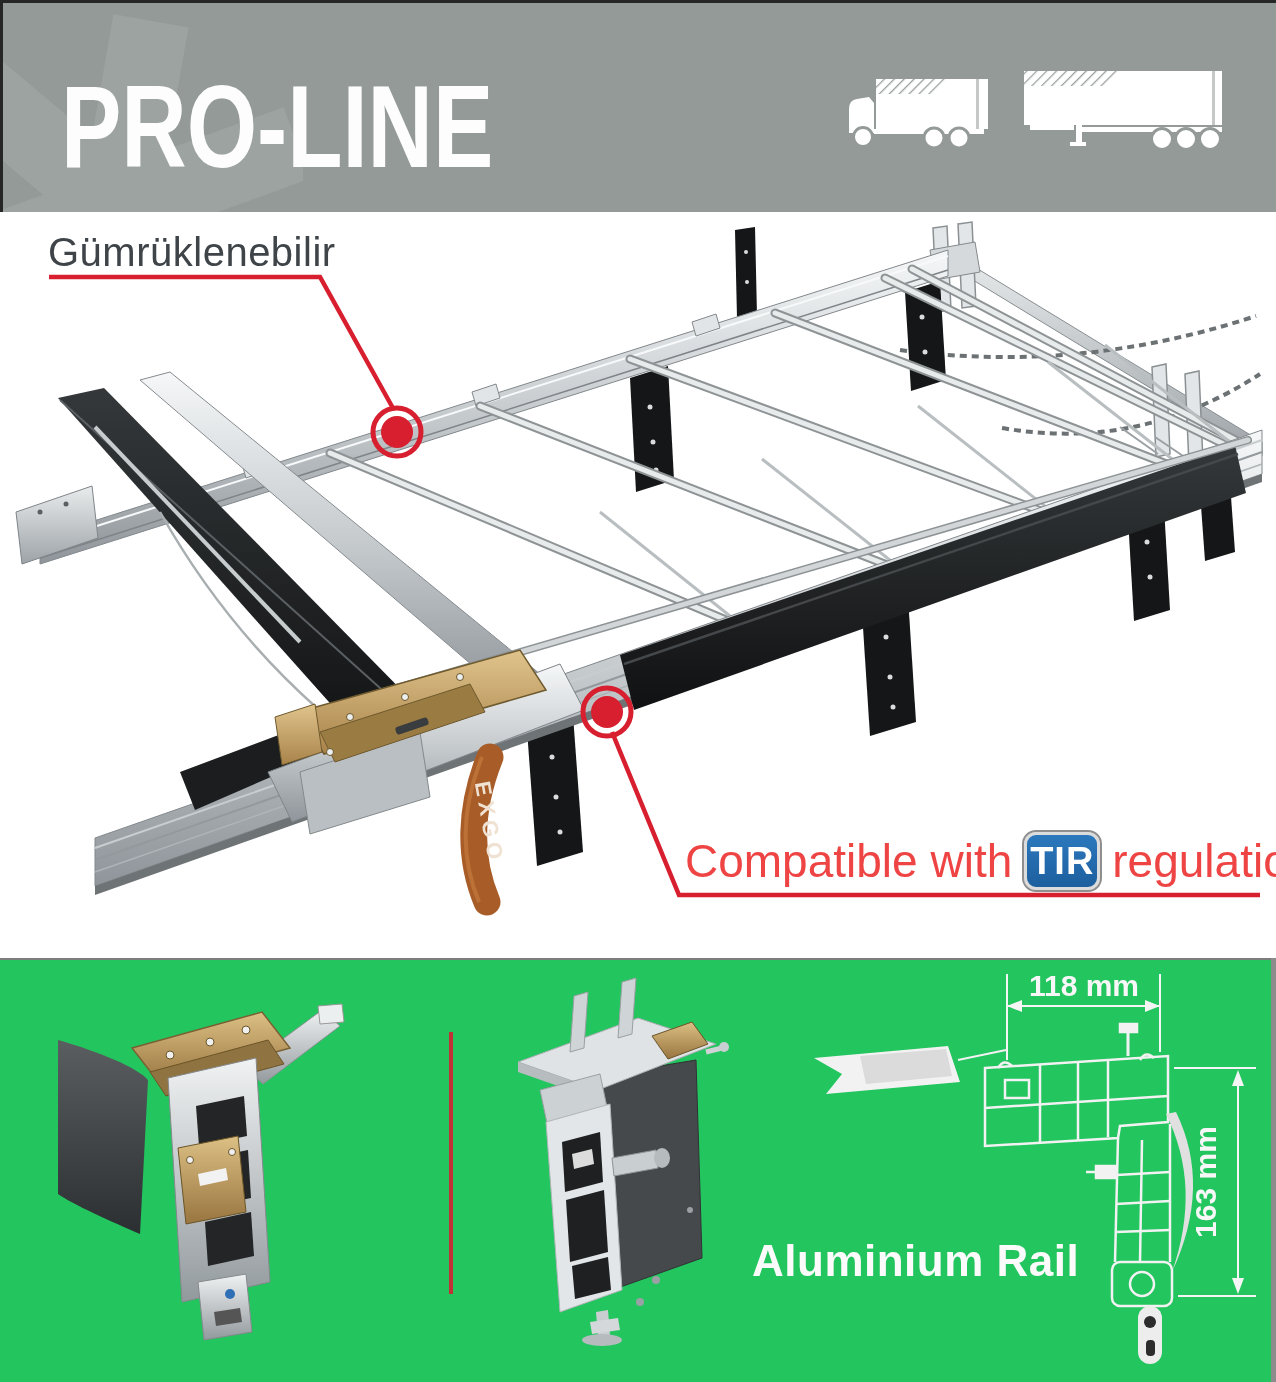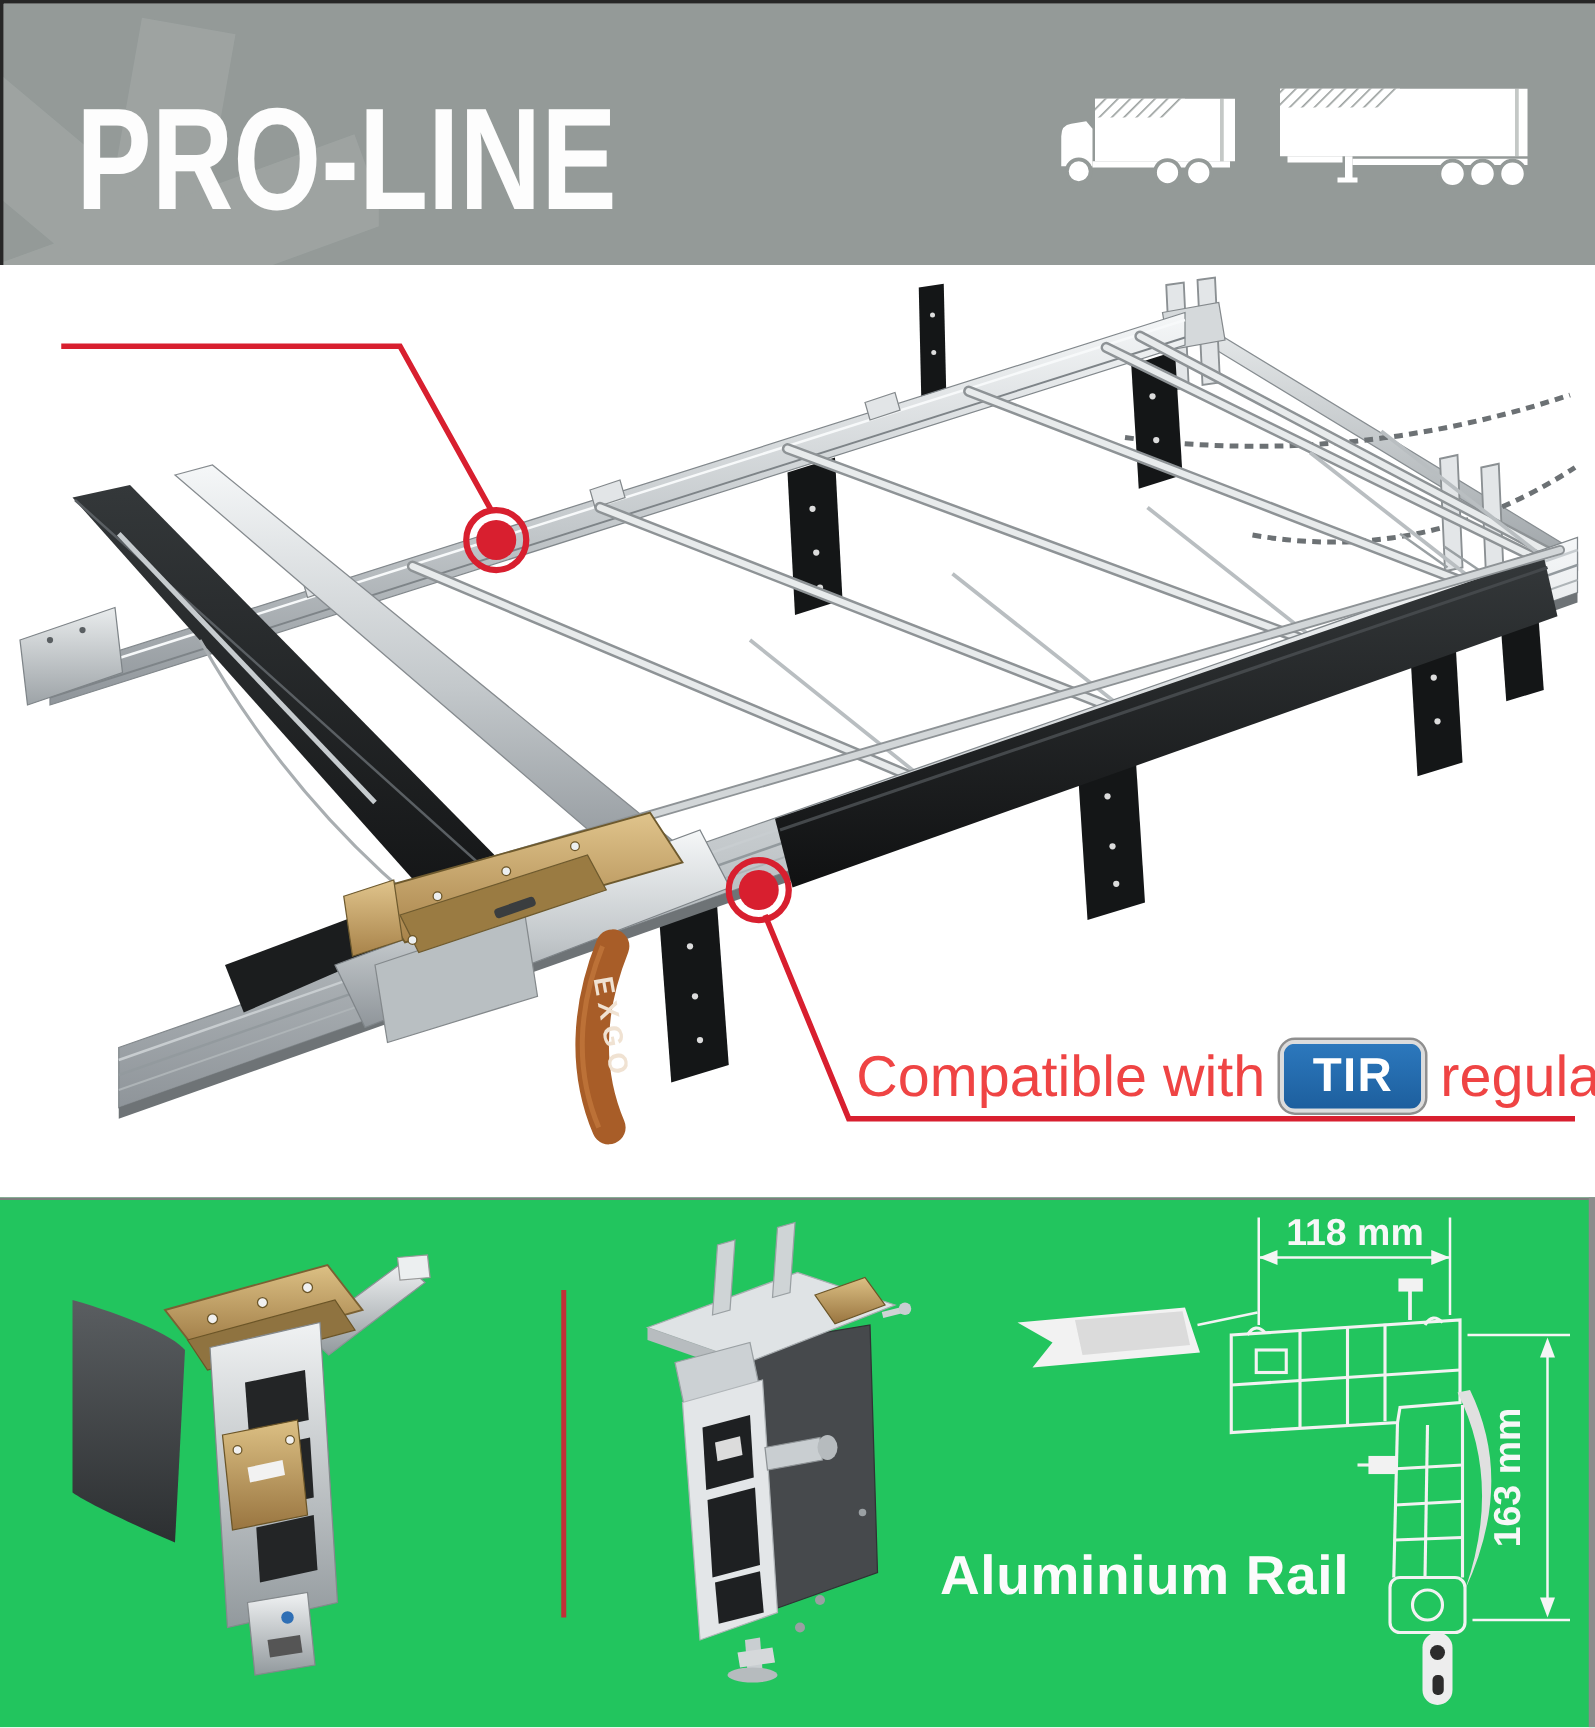--- a/index.html
+++ b/index.html
@@ -10,21 +10,21 @@
   .hdr{position:absolute;left:3px;top:3px;width:1273px;height:209px;background:#949a98;overflow:hidden;}
   .hdr-title{position:absolute;left:58px;top:66px;font-size:116px;line-height:1;font-weight:800;
              color:#fdfdfd;letter-spacing:0px;transform:scaleX(0.78);transform-origin:left top;white-space:nowrap;}
   .hdr-mark{position:absolute;left:-40px;top:-10px;}
   .hdr-trucks{position:absolute;right:40px;top:62px;display:flex;gap:26px;align-items:flex-end;}
   
   .main{position:absolute;left:0;top:212px;width:1276px;height:746px;background:#ffffff;}
   .customs-label{position:absolute;left:48px;top:230px;font-size:40px;color:#3f4449;letter-spacing:.5px;}
   .tir-line{position:absolute;left:685px;top:832px;display:flex;align-items:center;gap:12px;}
   .tir-text{font-size:46px;color:#ef4444;white-space:nowrap;}
-  .tir-badge{width:116px;height:58px;display:flex;align-items:center;justify-content:center;
+  .tir-badge{width:76px;height:58px;display:flex;align-items:center;justify-content:center;
              background:linear-gradient(#2c78bd,#1d5f9e);border:3px solid #dcdcdc;outline:2px solid #8f8f8f;
              border-radius:12px;color:#ffffff;font-weight:800;font-size:38px;letter-spacing:1px;box-sizing:border-box;}
   
   .bottom{position:absolute;left:0;top:958px;width:1276px;height:424px;background:#22c55e;border-top:2px solid #7d7d7d;box-sizing:border-box;}
   .divider-red{position:absolute;left:449px;top:1032px;width:4px;height:262px;background:#c23038;}
   .right-strip{position:absolute;right:0;top:958px;width:5px;height:424px;background:#8c8c8c;}
   .rail-title{position:absolute;left:752px;top:1236px;font-size:44px;font-weight:700;color:#fbfbfb;letter-spacing:.5px;}
   .rail-weight{position:absolute;left:752px;top:1292px;font-size:43px;color:#f3f3f3;white-space:nowrap;}
   .rail-weight b{font-weight:800;margin-right:10px;}
   svg text{font-family:"Liberation Sans","DejaVu Sans",sans-serif;}
@@ -260,20 +260,21 @@
         <polyline points="49,65 320,65 394,198"></polyline>
         <polyline points="612,520 679,683 1260,683"></polyline>
         <circle cx="397" cy="220" r="24" stroke-width="5"></circle>
         <circle cx="397" cy="220" r="16" fill="#d81f2f" stroke="none"></circle>
         <circle cx="607" cy="500" r="24" stroke-width="5"></circle>
         <circle cx="607" cy="500" r="16" fill="#d81f2f" stroke="none"></circle>
       </g>
     </svg>
   </div>
 
+  <div class="customs-label">Gümrüklenebilir</div>
 
   <div class="tir-line">
     <span class="tir-text">Compatible with</span>
     <span class="tir-badge">TIR</span>
     <span class="tir-text">regulations</span>
   </div>
 
   <div class="bottom">
     <svg width="1276" height="424" viewBox="0 0 1276 424">
       <defs>

